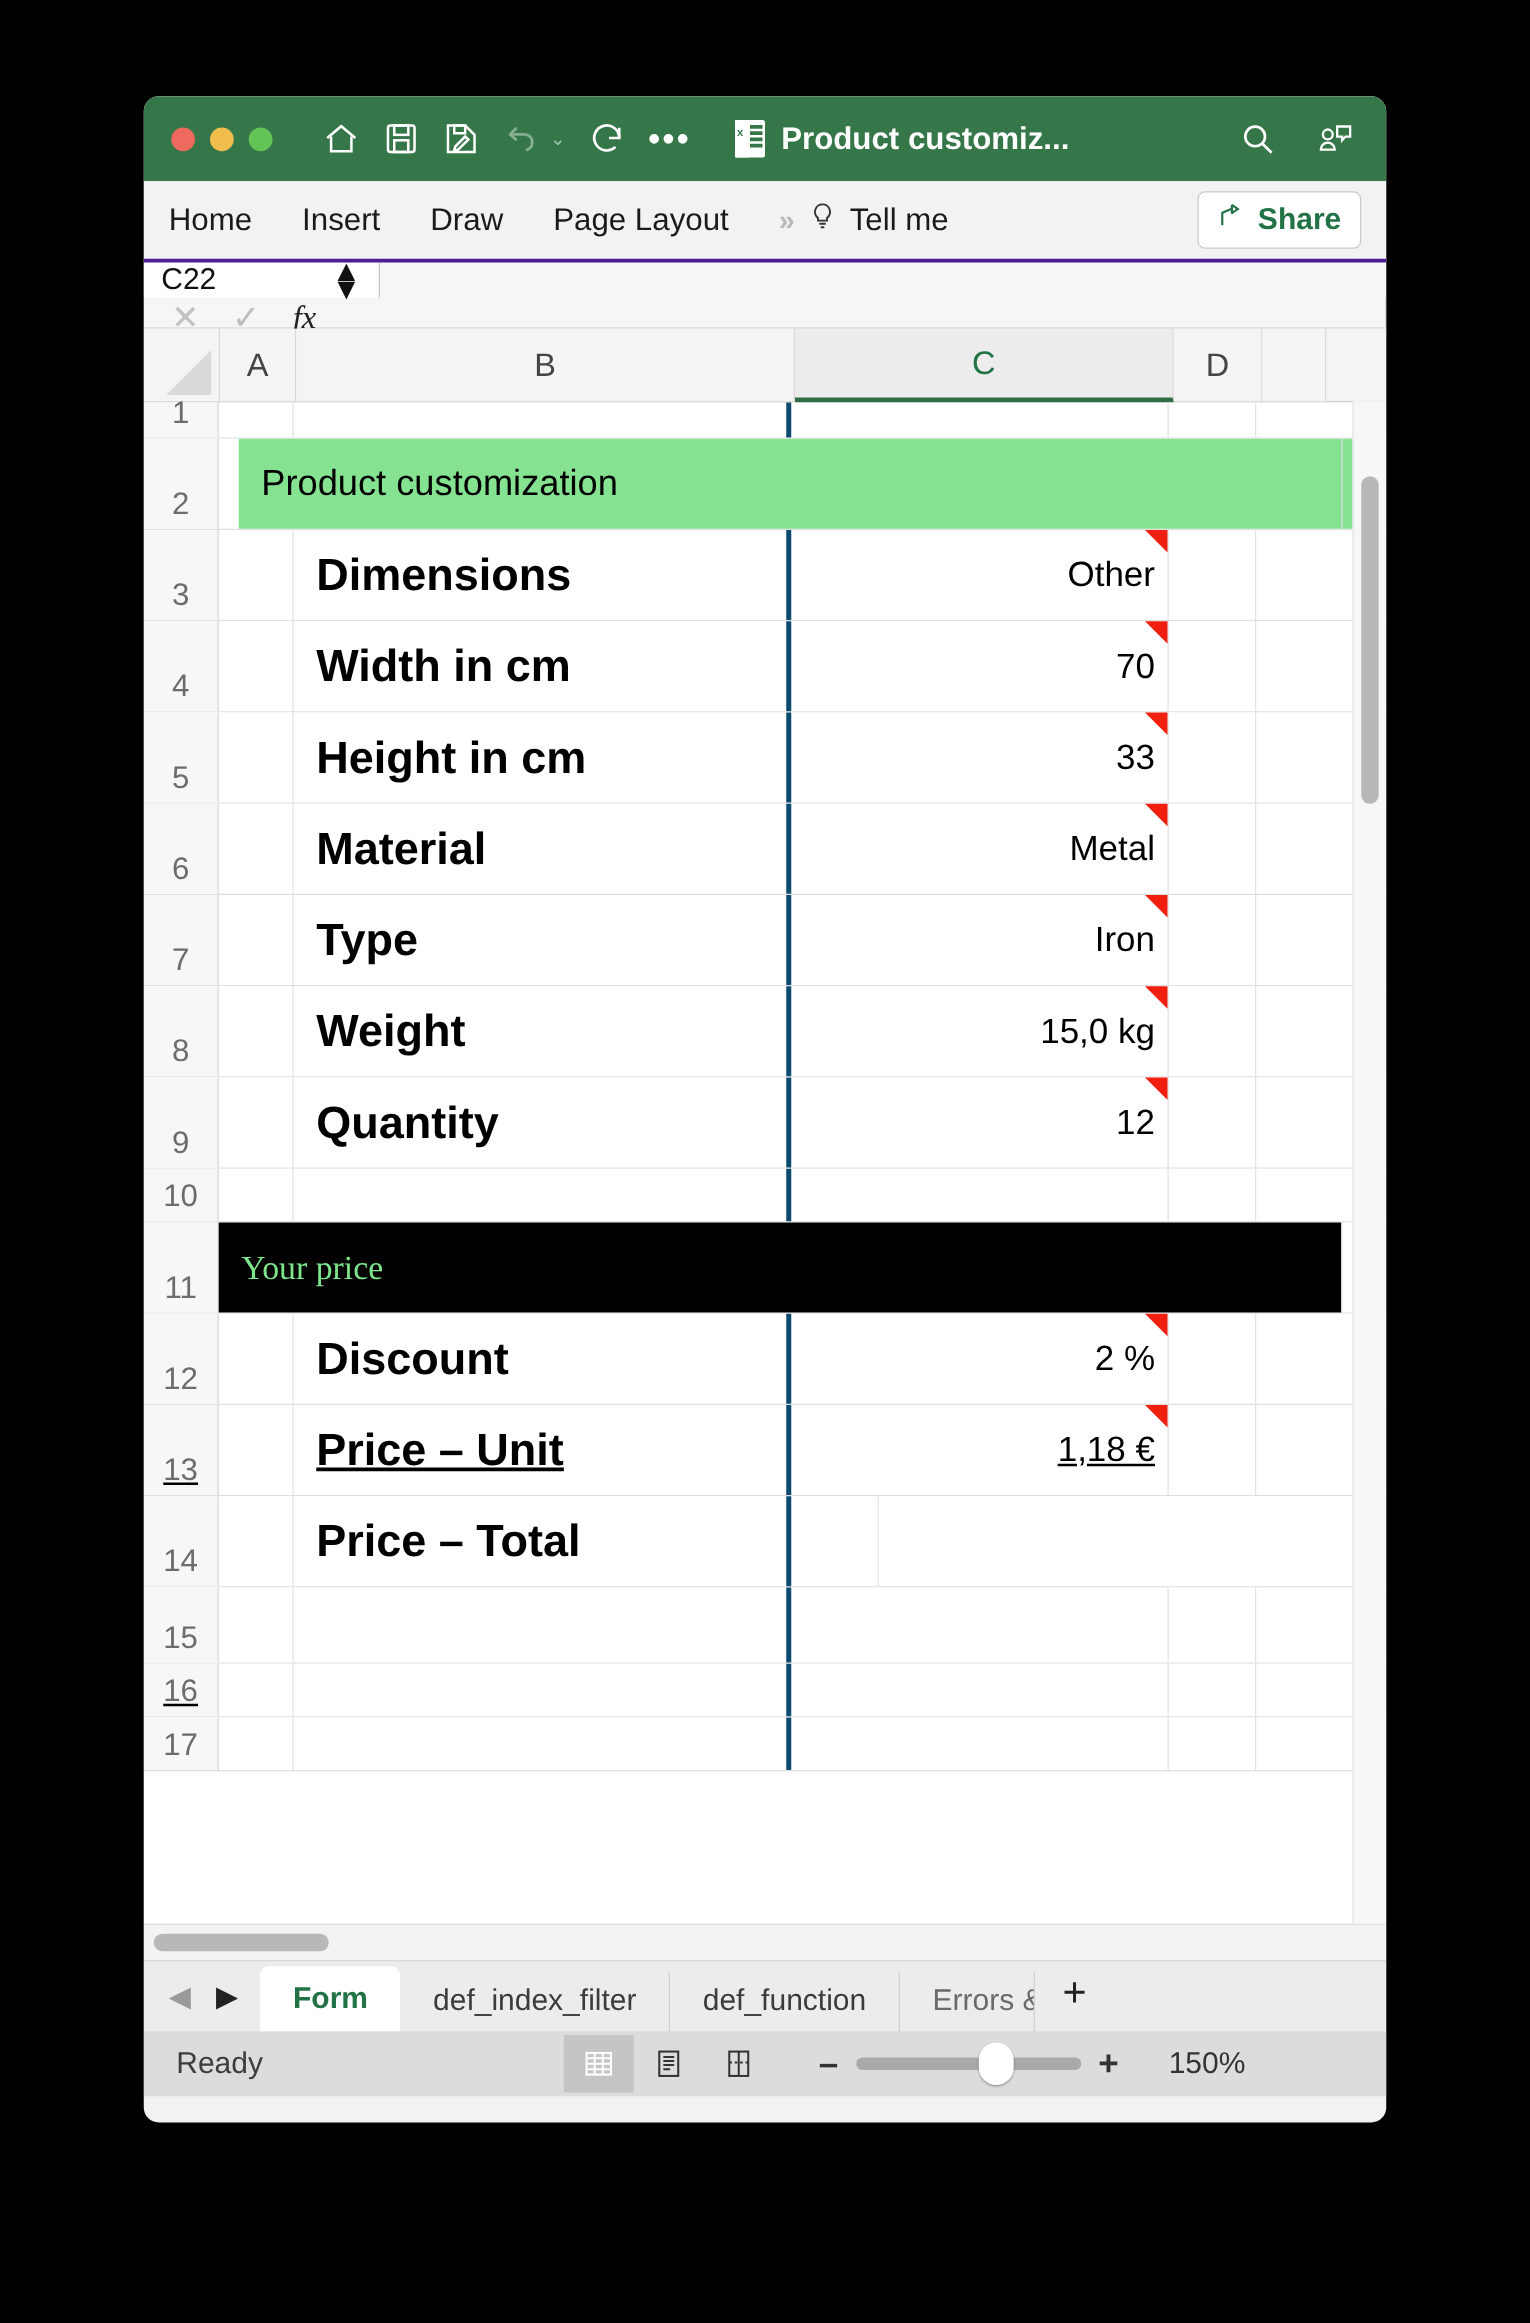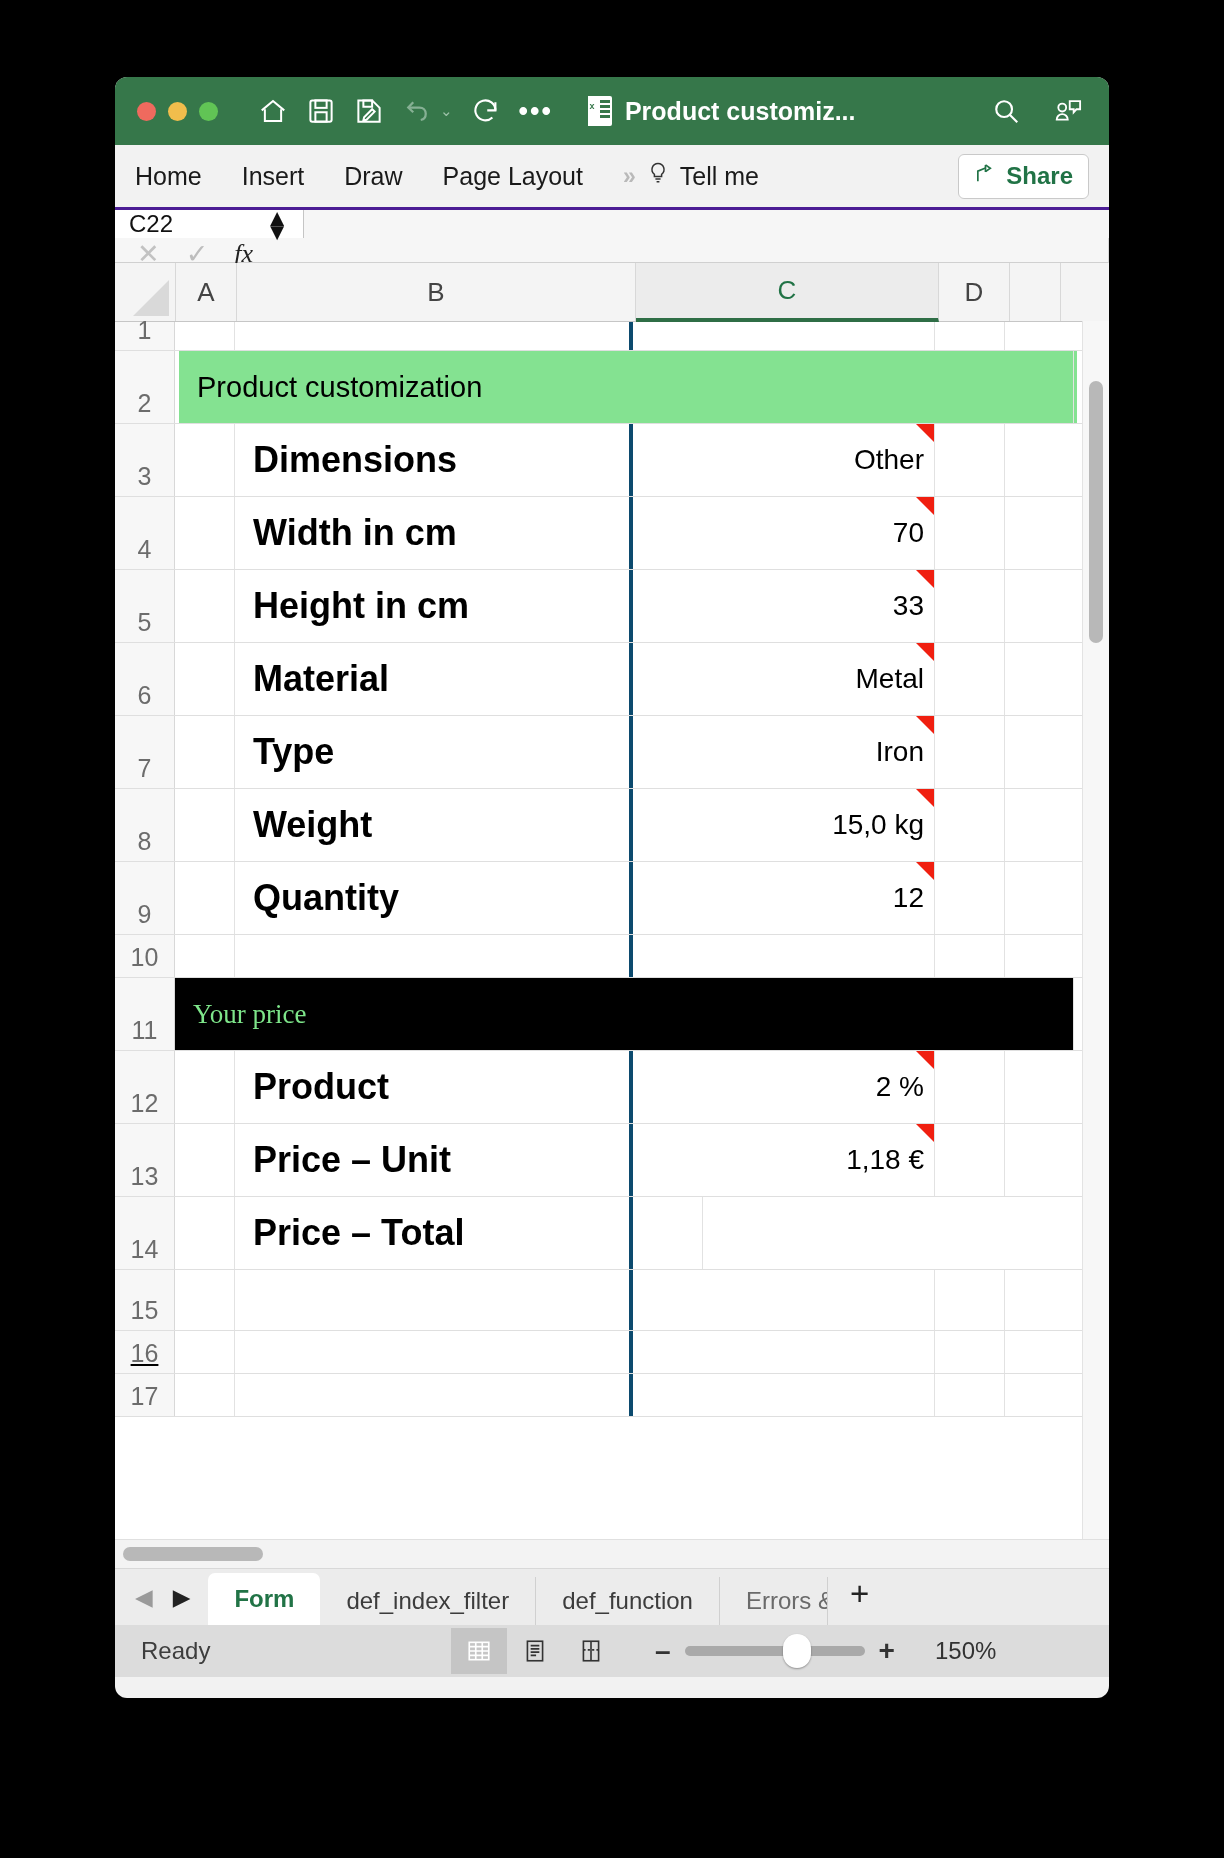--- a/index.html
+++ b/index.html
@@ -281,21 +281,21 @@
           <div class="rh">1</div>
           <div class="cA"></div>
           <div class="cB"></div>
           <div class="cC"></div>
           <div class="cD"></div>
           <div class="cE"></div>
         </div>
         <div class="row" style="height: 72px;">
           <div class="rh">2</div>
           <div style="position: relative; flex: 1 1 0%; display: flex;">
-            <div class="banner banner-green" style="position: absolute; left: 4px; top: 0px; bottom: 0px;">
+            <div class="banner banner-green" style="position: absolute; left: 16px; top: 0px; bottom: 0px;">
               <span class="btxt">Product customization</span>
             </div>
             <div style="position: absolute; left: 898px; top: 0px; bottom: 0px; width: 50px; border-left: 1px solid rgb(226, 226, 226);"></div>
           </div>
         </div>
         <div class="row" style="height: 72px;">
           <div class="rh">3</div>
           <div class="cA"></div>
           <div class="cB">Dimensions</div>
           <div class="cC cmt">Other</div>
@@ -363,26 +363,26 @@
           <div style="position: relative; flex: 1 1 0%; display: flex; font-family: Liberation Serif, serif;">
             <div class="banner banner-black" style="position: absolute; left: 0px; top: 0px; bottom: 0px;">
               <span class="btxt">Your price</span>
             </div>
             <div style="position: absolute; left: 898px; top: 0px; bottom: 0px; width: 50px; border-left: 1px solid rgb(226, 226, 226);"></div>
           </div>
         </div>
         <div class="row" style="height: 72px;">
           <div class="rh">12</div>
           <div class="cA"></div>
-          <div class="cB">Product</div>
+          <div class="cB">Discount</div>
           <div class="cC cmt">2 %</div>
           <div class="cD"></div>
           <div class="cE"></div>
         </div>
-        <div class="row" style="height: 72px;">
+        <div class="row" style="height: 72px; text-decoration: underline;">
           <div class="rh">13</div>
           <div class="cA"></div>
           <div class="cB">Price – Unit</div>
           <div class="cC cmt">1,18 €</div>
           <div class="cD"></div>
           <div class="cE"></div>
         </div>
         <div class="row" style="height: 72px;">
           <div class="rh">14</div>
           <div class="cA"></div>

